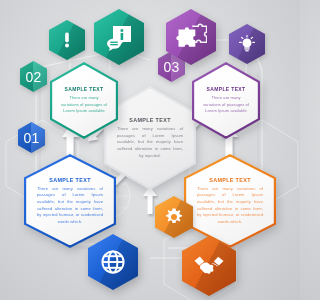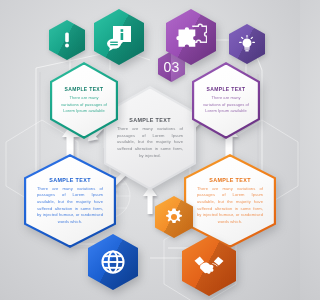--- a/index.html
+++ b/index.html
@@ -196,21 +196,31 @@
 
   <div class="panel shadow-pan" style="left:184px; top:154px; width:92px; height:94px;">
     <div class="frame" style="background:linear-gradient(150deg,#f59b2a 0%,#ef7d1a 50%,#dd5c10 100%);"></div>
     <div class="face"></div>
     <div class="txt" style="padding:0 13px;">
       <div class="ttl" style="color:#e8741a;">SAMPLE TEXT</div>
       <div class="body" style="color:#f0965a;">There are many variations of passages of Lorem Ipsum available, but the majority have suffered alteration in some form, by injected humour, or randomised words which.</div>
     </div>
   </div>
 
-
+  <div class="badge shadow-lite" style="left:20px; top:61px;">
+    <div class="bg" style="background:linear-gradient(140deg,#2ec6a3 0%,#16a085 60%,#0d8a72 100%);"></div>
+    <div class="shade"></div>
+    <div class="num">02</div>
+  </div>
+
+  <div class="badge shadow-lite" style="left:18px; top:122px;">
+    <div class="bg" style="background:linear-gradient(140deg,#3a7ff0 0%,#1b5fd0 60%,#0d46a6 100%);"></div>
+    <div class="shade"></div>
+    <div class="num">01</div>
+  </div>
 
   <div class="badge shadow-lite" style="left:158px; top:51px;">
     <div class="bg" style="background:linear-gradient(140deg,#ad63c6 0%,#9a4fb4 55%,#7e3b97 100%);"></div>
     <div class="shade"></div>
     <div class="num">03</div>
   </div>
 
 
   <div class="ico shadow-lite" style="left:49px; top:20px; width:36px; height:40px;">
     <div class="bg" style="background:linear-gradient(135deg,#2fbfa2 0%,#17a489 55%,#0d8c74 100%);"></div>

